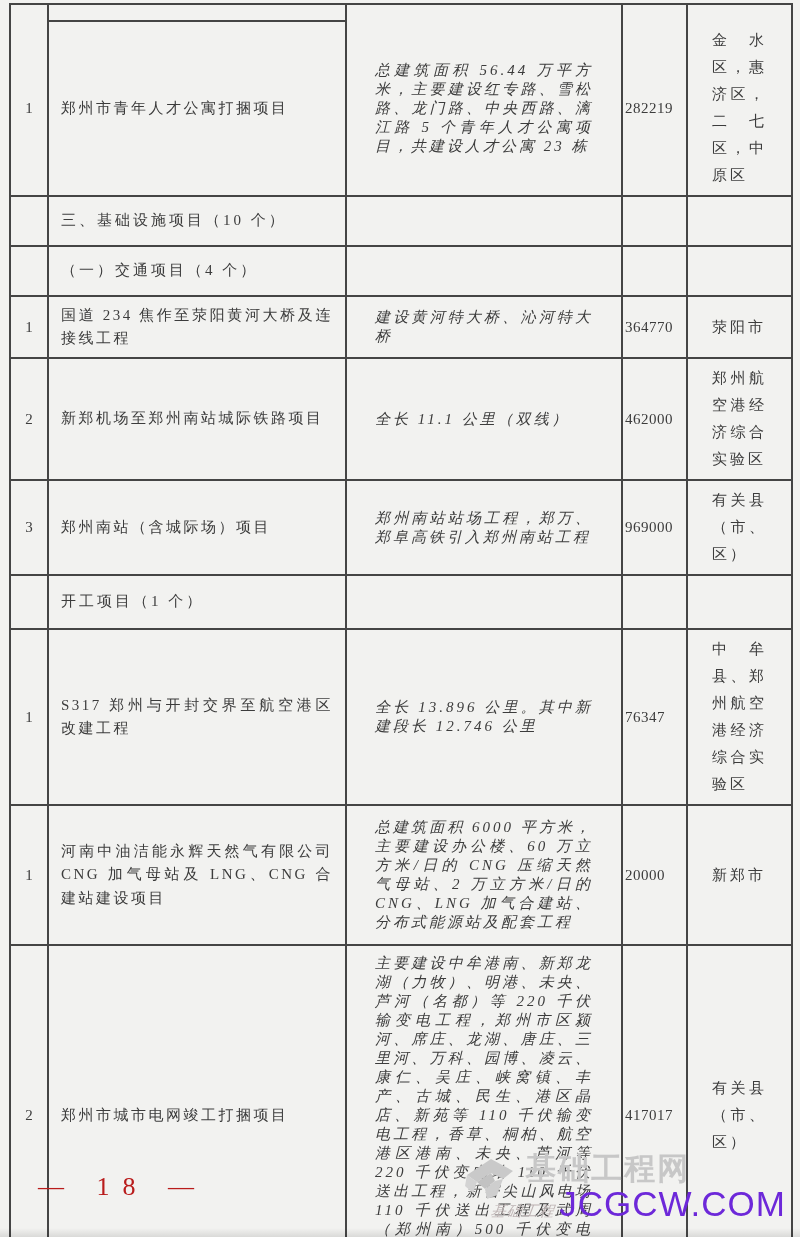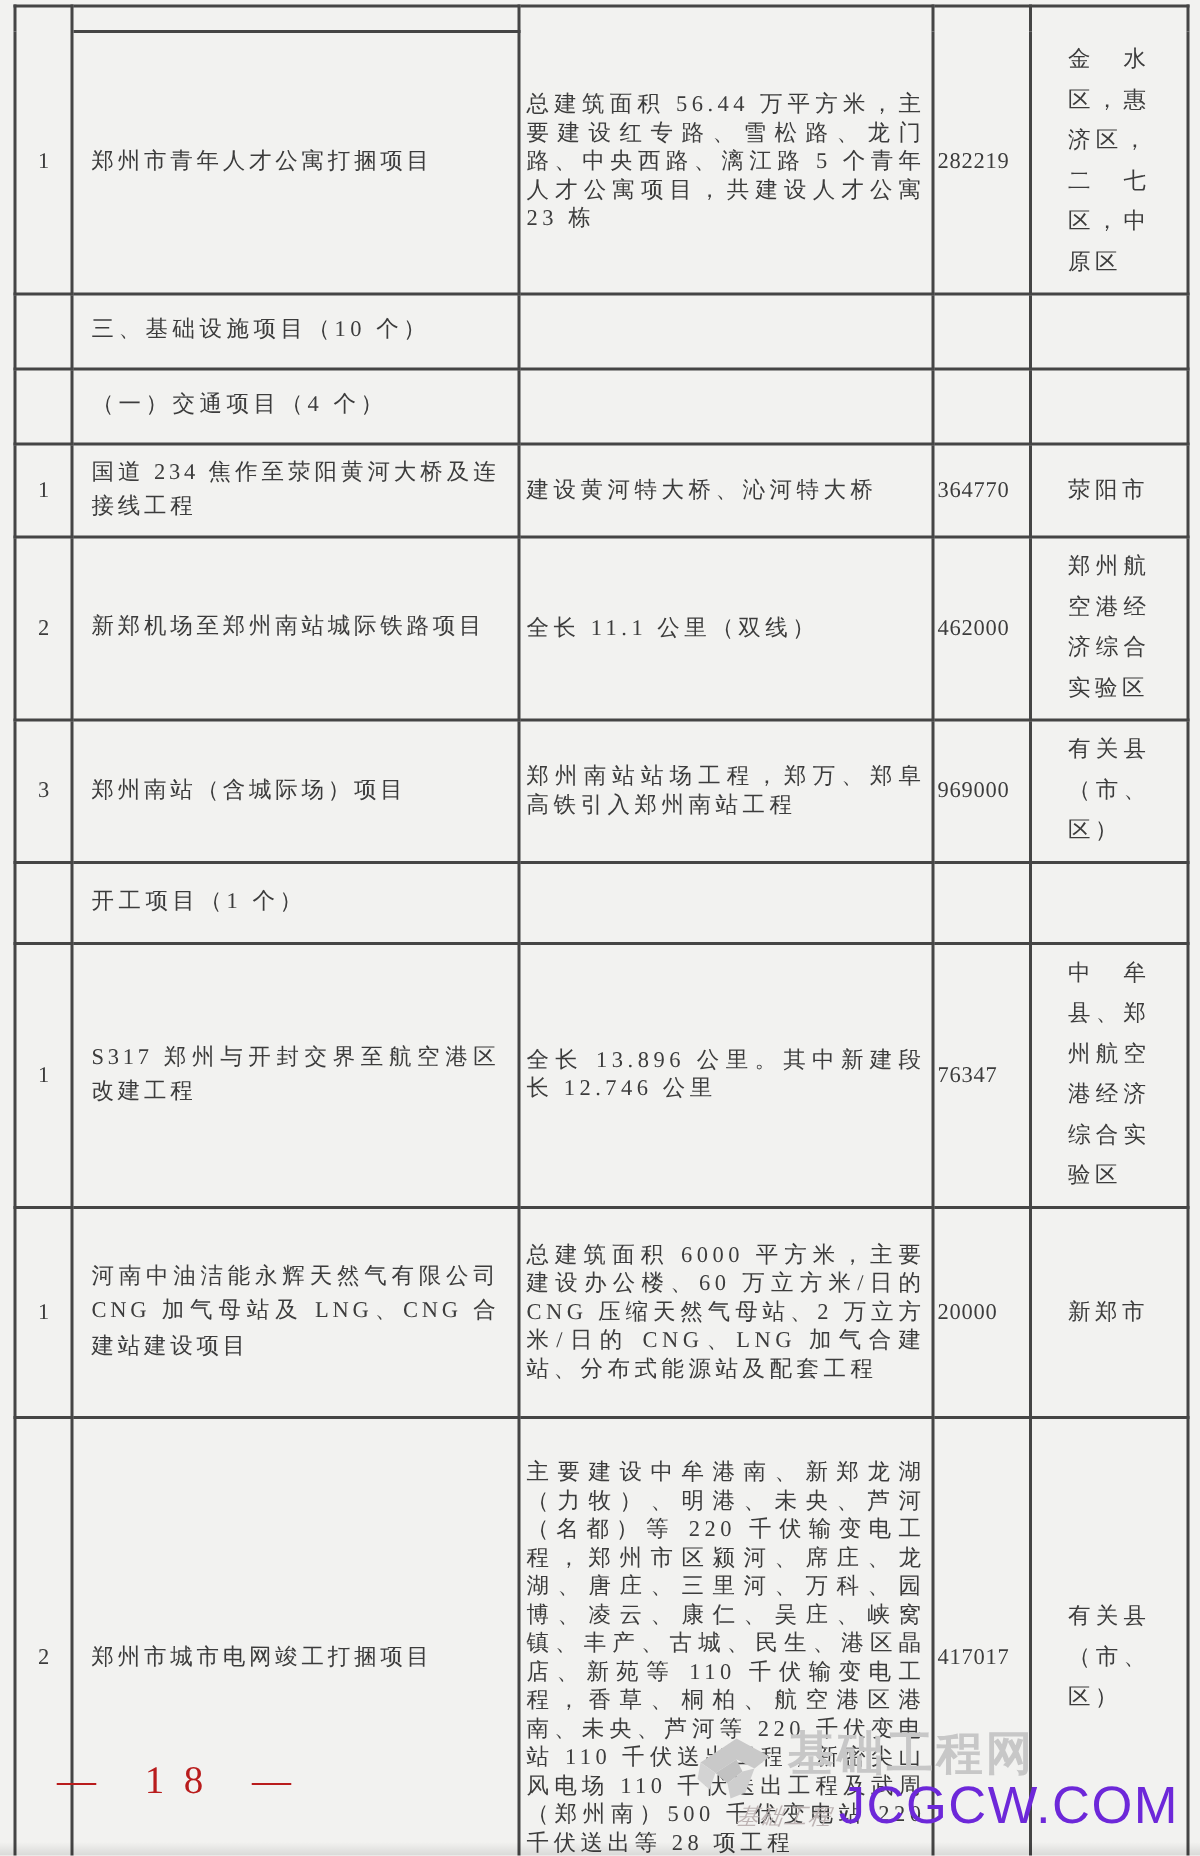--- a/index.html
+++ b/index.html
@@ -53,23 +53,24 @@
     padding:2px;
   }
   td.c-name{
     text-align:justify;
     padding:6px 12px;
     letter-spacing:2.5px;
     line-height:1.55;
   }
   td.c-desc{
     text-align:justify;
-    padding:8px 4px;
+    padding:8px 28px;
     letter-spacing:3px;
     line-height:19px;
+    font-style:italic;
   }
   td.c-invest{
     text-align:left;
     padding:2px;
     letter-spacing:0.5px;
   }
   td.c-region{
     text-align:justify;
     padding:6px 24px;
     letter-spacing:3px;

